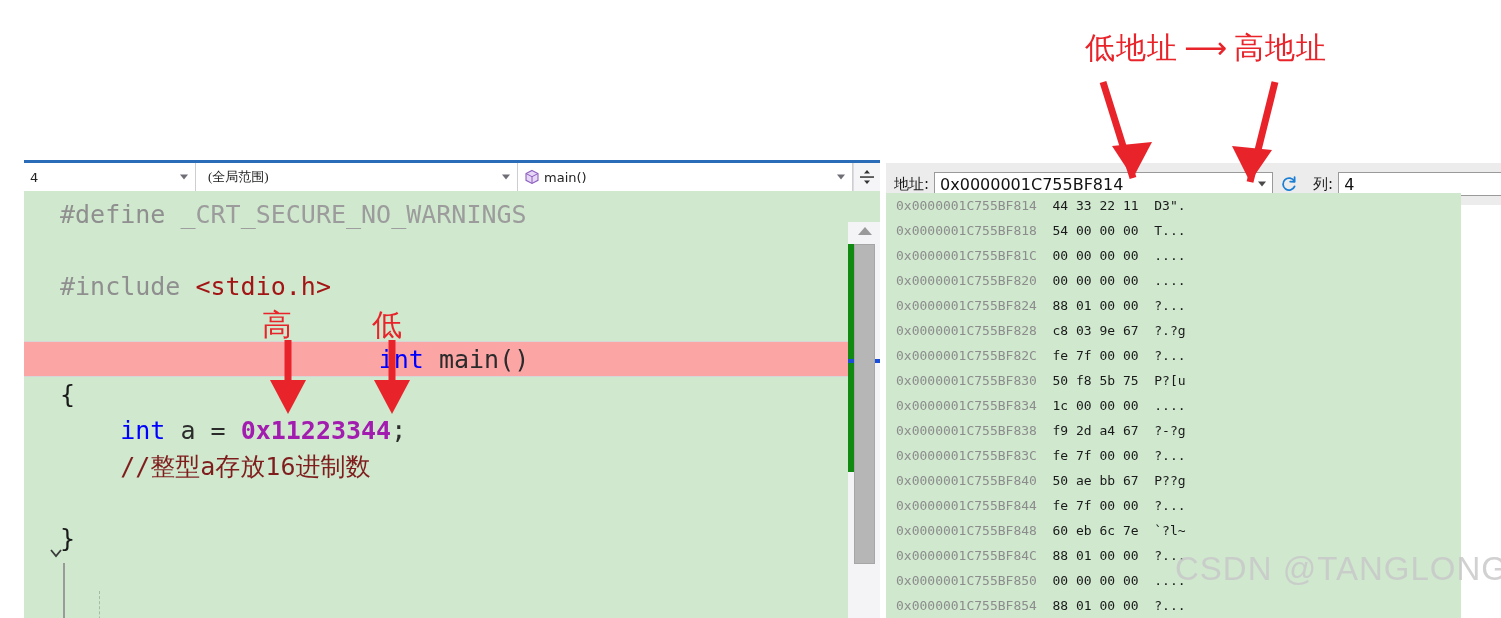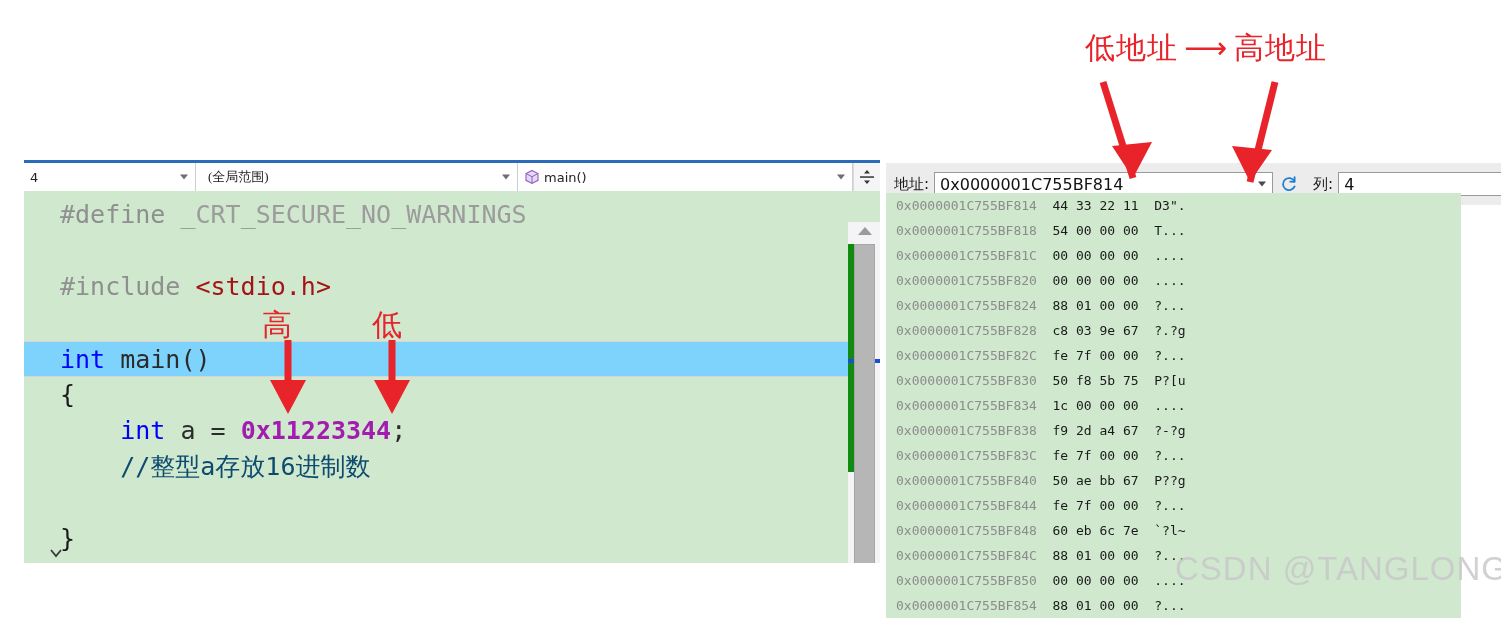--- a/index.html
+++ b/index.html
@@ -75,51 +75,52 @@
   }
   .splitter-btn{
     width:26px;
     background:#f5f5f7;
     display:flex;align-items:center;justify-content:center;
     border-left:1px solid #dcdce0;
   }
 
   .code-area{
     position:absolute;left:24px;top:31px;
-    width:856px;height:372px;
+    width:856px;height:428px;
     background:#cfe8ce;
     overflow:hidden;
   }
   .gutter-fold{
     position:absolute;left:0;top:0;width:30px;height:100%;
     background:#cfe8ce;
   }
   .code-lines{
     position:absolute;left:0;top:0;right:32px;bottom:0;
     font-family:"DejaVu Sans Mono","Liberation Mono",monospace;
     font-size:25px;
     line-height:36px;
     white-space:pre;
   }
   .cl{position:absolute;left:36px;height:36px;display:block;}
   .cl.highlight-row{
     left:0;right:0;
-    background:#7dd3fc;
+    background:#fca5a5;
     border-top:1px solid #d6d6d6;
     border-bottom:1px solid #d6d6d6;
     box-sizing:border-box;
+    text-align:center;
   }
   .cl.highlight-row .inner{padding-left:36px;display:block;}
   .tk-pp{color:#8f8f8f;}
   .tk-pp-id{color:#9c9c9c;}
   .tk-str{color:#a31515;}
   .tk-kw{color:#0000ff;}
   .tk-plain{color:#2b2b2b;}
   .tk-fn{color:#2b2b2b;}
-  .tk-comment{color:#0c4a6e;}
+  .tk-comment{color:#7f1d1d;}
   .tk-ret{color:#7b3fbf;}
   .tk-num{color:#a21caf;font-weight:bold;}
   .tk-brace{color:#1a1a1a;}
   .hint{
     color:#a8a8a8;
     font-family:"DejaVu Sans","Liberation Sans",sans-serif;
     font-size:15px;
   }
   .hint .ms{font-size:14px;}
 

